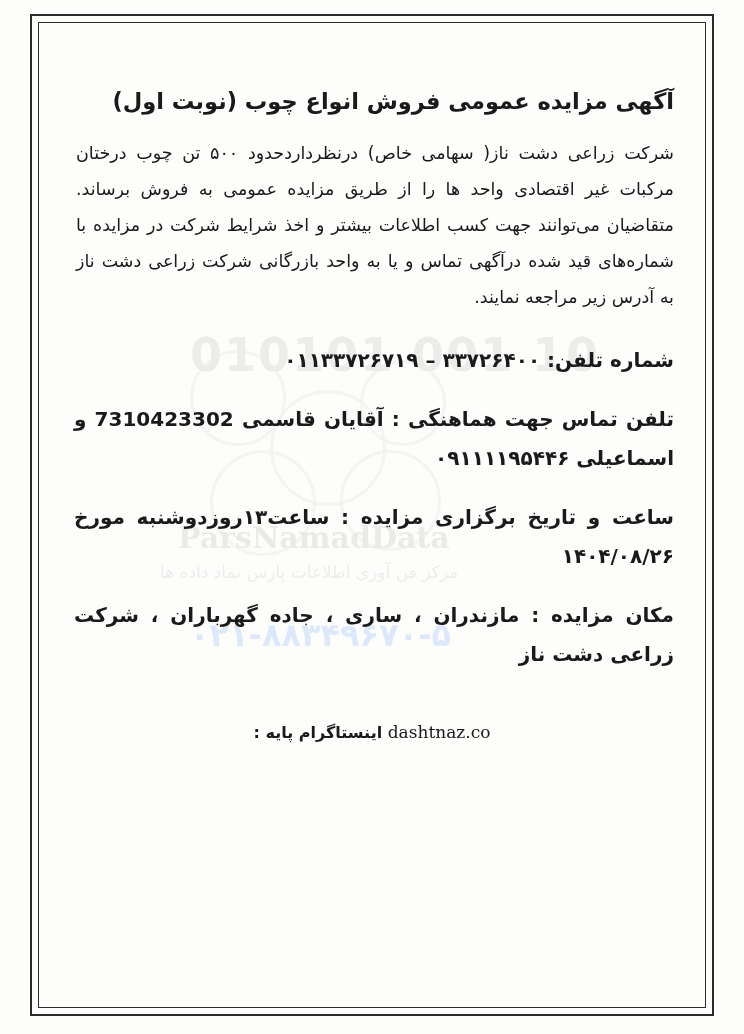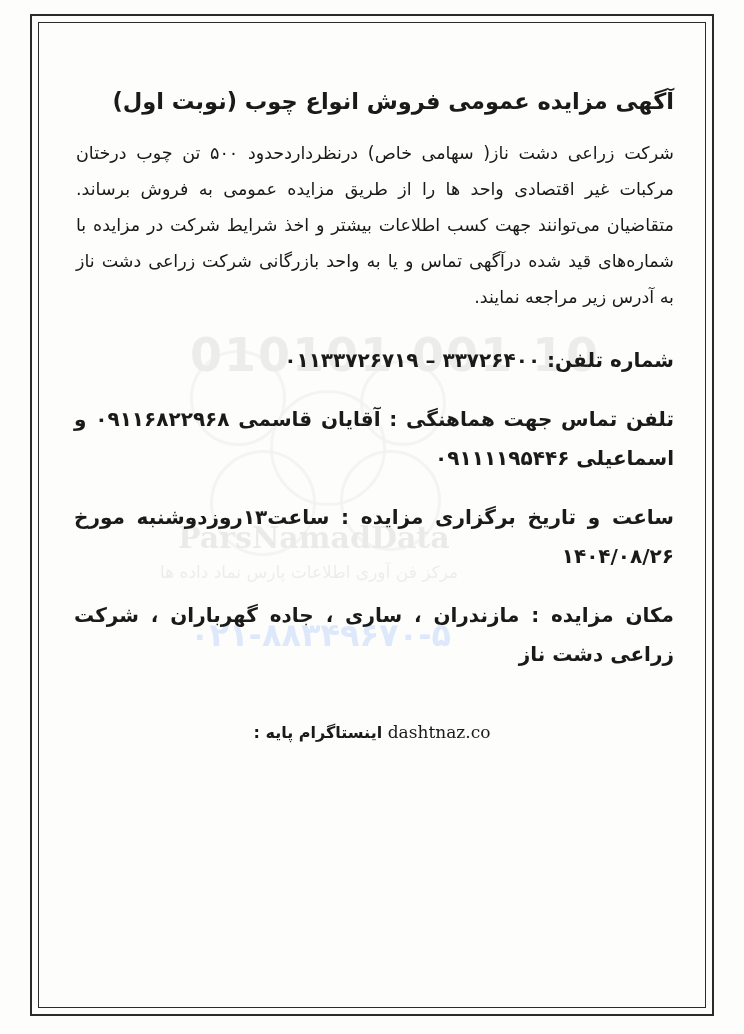--- a/index.html
+++ b/index.html
@@ -179,21 +179,21 @@
   </div>
 
   <div class="content">
 
     <h1 class="title">آگهی مزایده عمومی فروش انواع چوب  (نوبت اول)</h1>
 
     <p class="body-para">شرکت زراعی دشت ناز( سهامی خاص) درنظرداردحدود ۵۰۰ تن چوب درختان مرکبات غیر اقتصادی واحد ها را از طریق مزایده عمومی به فروش برساند. متقاضیان می‌توانند جهت کسب اطلاعات بیشتر و اخذ شرایط شرکت در مزایده با شماره‌های قید شده درآگهی تماس و یا به واحد بازرگانی شرکت زراعی دشت ناز به آدرس زیر مراجعه نمایند.</p>
 
     <p class="info-line">شماره تلفن: ۳۳۷۲۶۴۰۰ – ۰۱۱۳۳۷۲۶۷۱۹</p>
 
-    <p class="info-line">تلفن تماس جهت هماهنگی : آقایان قاسمی ۰۹۱۱۶۸۲۲۹۶۸ و اسماعیلی ۰۹۱۱۱۱۹۵۴۴۶</p>
+    <p class="info-line">تلفن تماس جهت هماهنگی : آقایان قاسمی 7310423302 و اسماعیلی ۰۹۱۱۱۱۹۵۴۴۶</p>
 
 
     <p class="info-line">ساعت و تاریخ برگزاری مزایده :  ساعت۱۳روزدوشنبه مورخ ۱۴۰۴/۰۸/۲۶</p>
 
     <p class="info-line small-gap">مکان مزایده : مازندران ، ساری ، جاده گهرباران ، شرکت زراعی دشت ناز</p>
 
     <p class="instagram">
       <span class="handle">dashtnaz.co</span>
       <span>اینستاگرام پایه :</span>
     </p>

